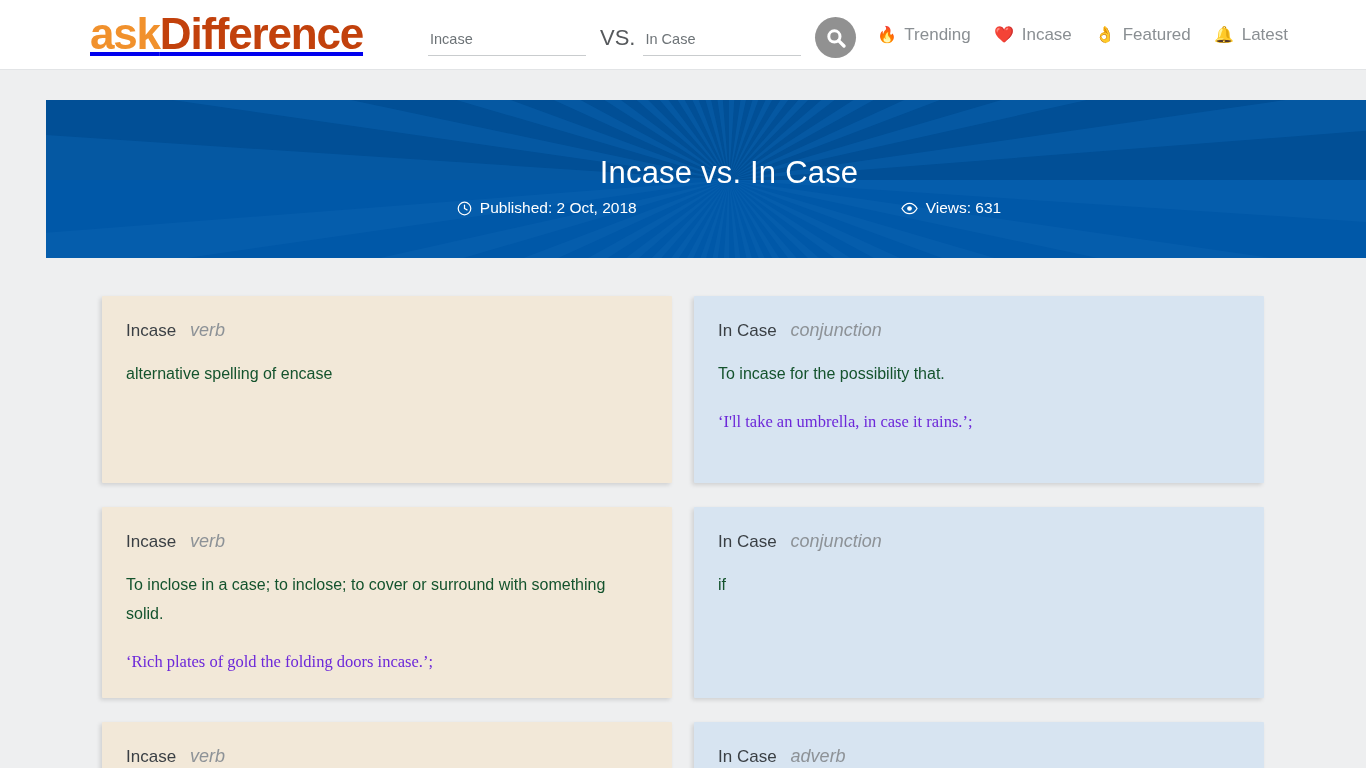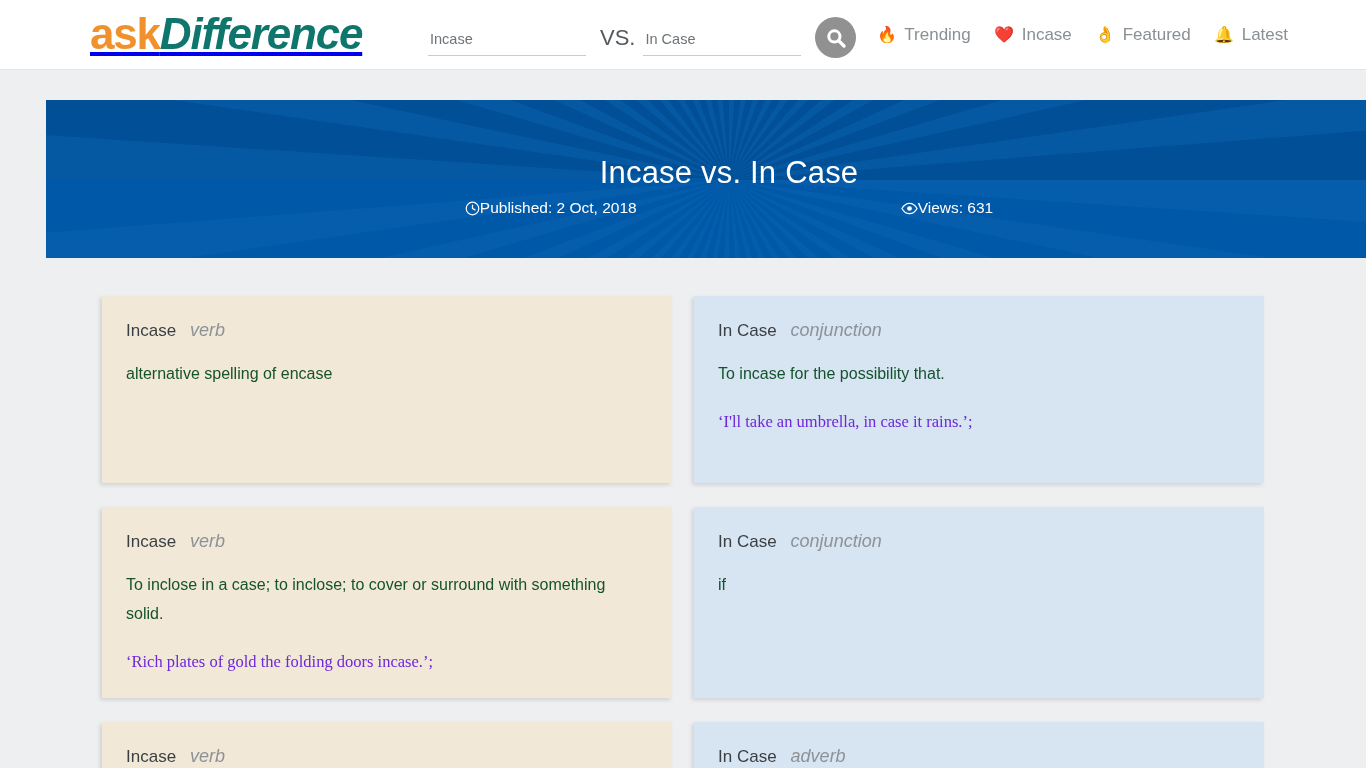--- a/index.html
+++ b/index.html
@@ -30,21 +30,21 @@
     left: 90px;
     top: 8px;
     font-size: 44px;
     font-weight: 700;
     letter-spacing: -1.2px;
     line-height: 52px;
     white-space: nowrap;
     user-select: none;
   }
   .logo .ask { color: #f1912c; }
-  .logo .diff { color: #0f766e; font-style: italic; }
+  .logo .diff { color: #c2410c; }
 
   .search-zone {
     position: absolute;
     left: 428px;
     top: 14px;
     display: flex;
     align-items: flex-end;
     height: 42px;
   }
   .sfield {
@@ -153,20 +153,21 @@
     width: 100%;
     display: flex;
     justify-content: center;
     gap: 0;
     color: #ffffff;
     font-size: 15.5px;
   }
   .meta-item {
     display: flex;
     align-items: center;
+    gap: 8px;
     white-space: nowrap;
   }
   .meta-published { margin-right: 264px; }
   .meta-icon { display: flex; align-items: center; }
 
   
   .content {
     width: 100%;
     padding: 38px 0 0 0;
     background: #eeeff0;

